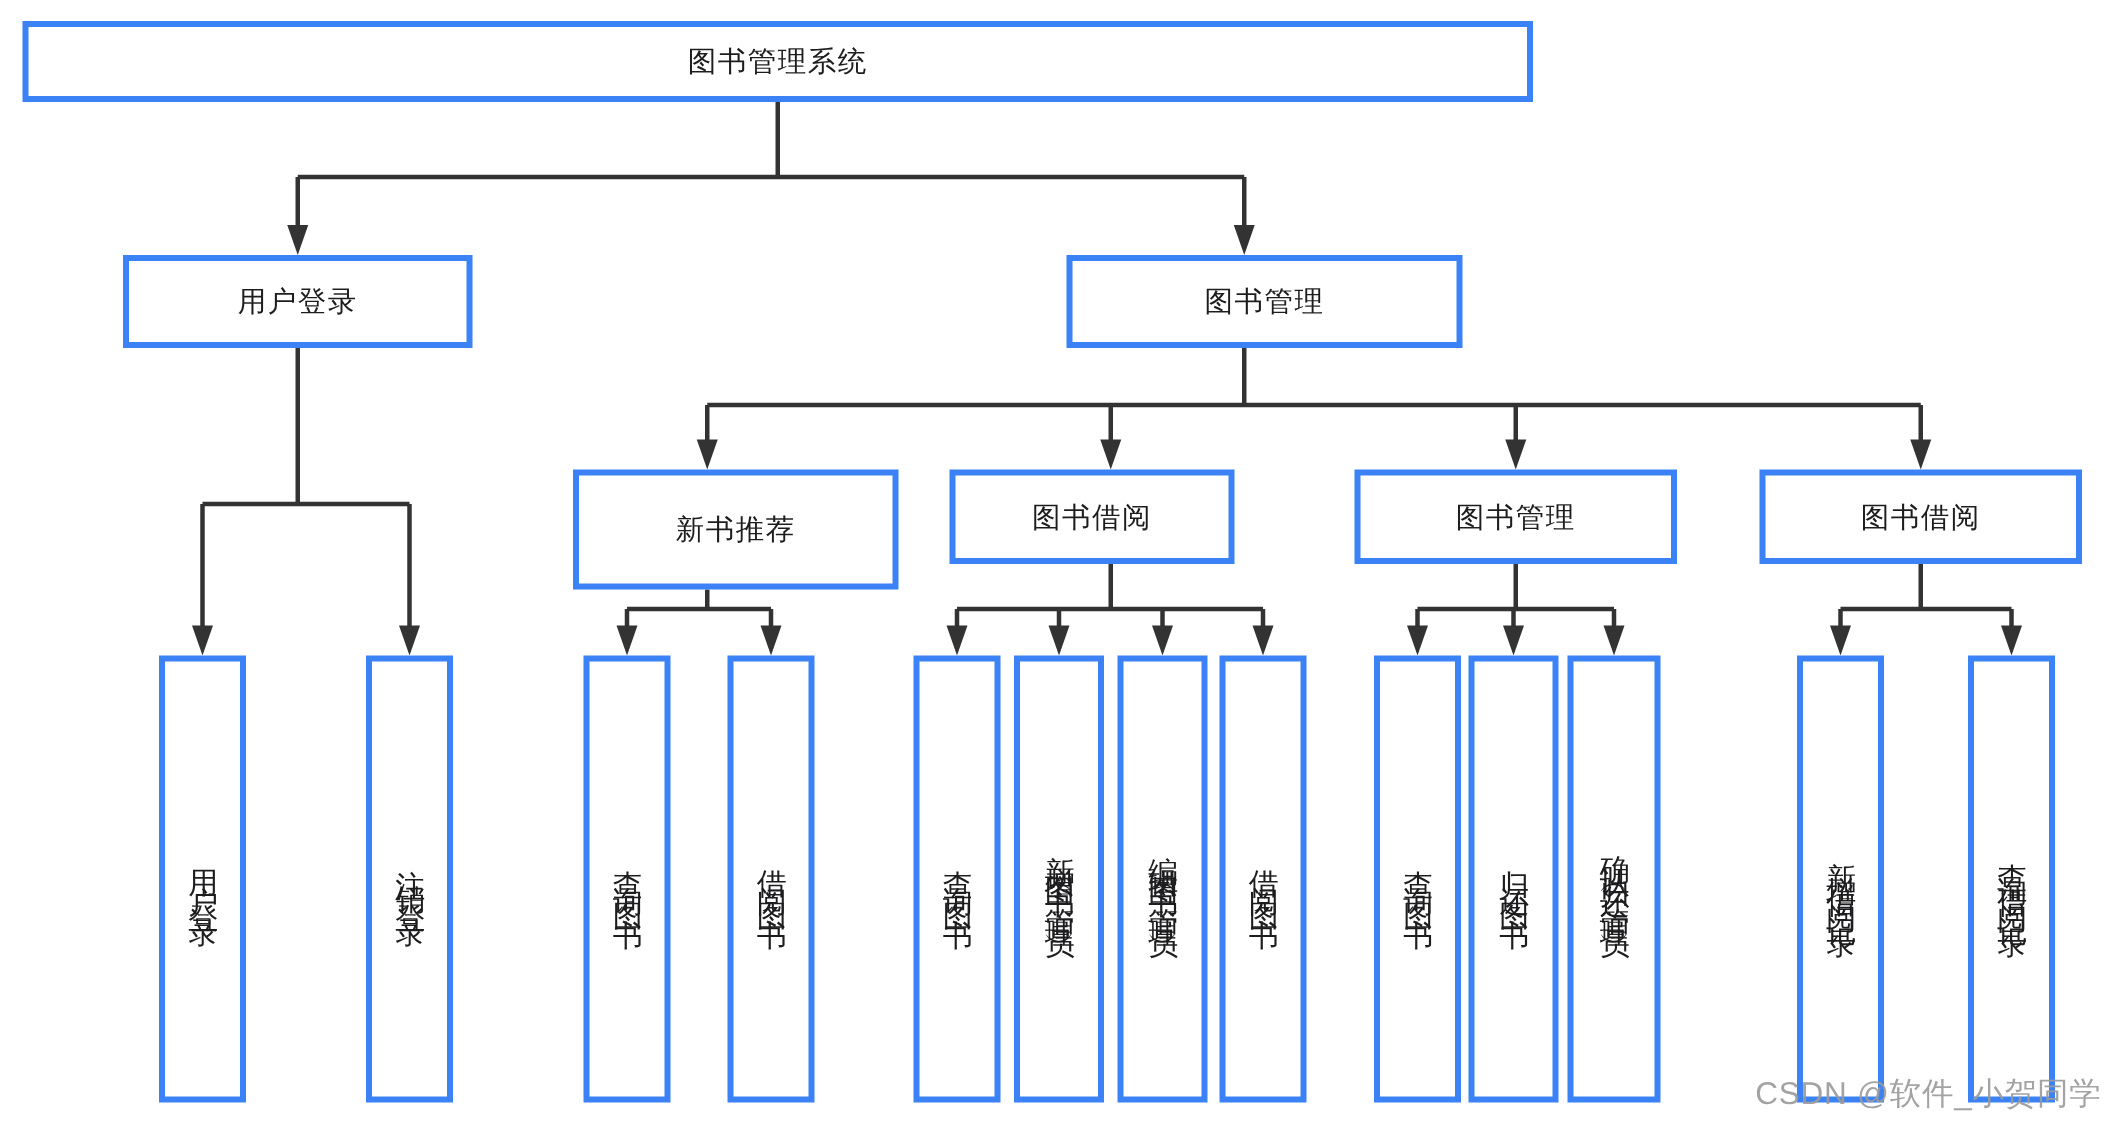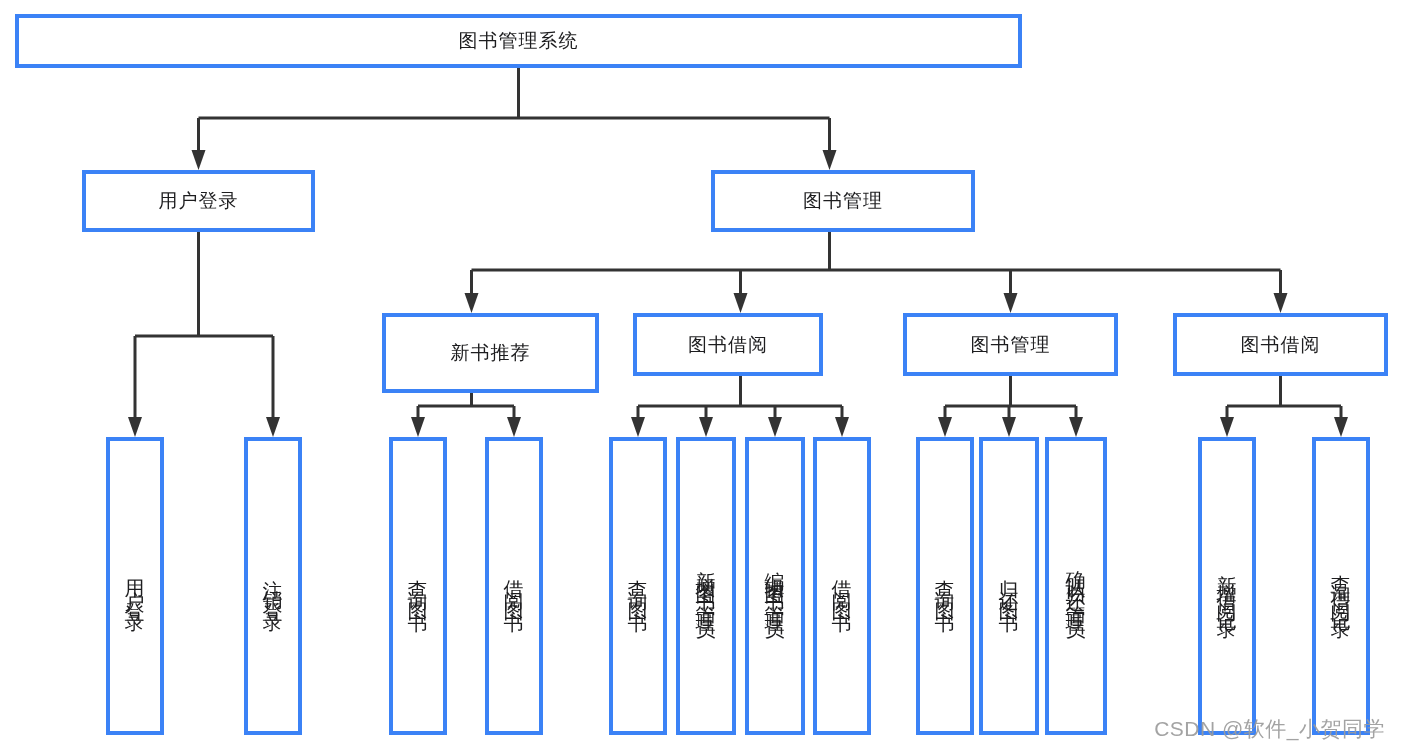--- a/index.html
+++ b/index.html
@@ -39,21 +39,21 @@
   .vnode .vlabel {
     writing-mode: vertical-rl;
     text-orientation: mixed;
     font-size: 20px;
     letter-spacing: 0.55em;
     line-height: 1;
     color: #1d1d1f;
   }
   .watermark {
     position: absolute;
-    right: 20px;
+    right: 4px;
     bottom: 4px;
     font-size: 21px;
     color: rgba(155, 155, 155, 0.92);
     letter-spacing: 0.5px;
     z-index: 10;
     white-space: nowrap;
   }
 </style>
 </head>
 <body>

